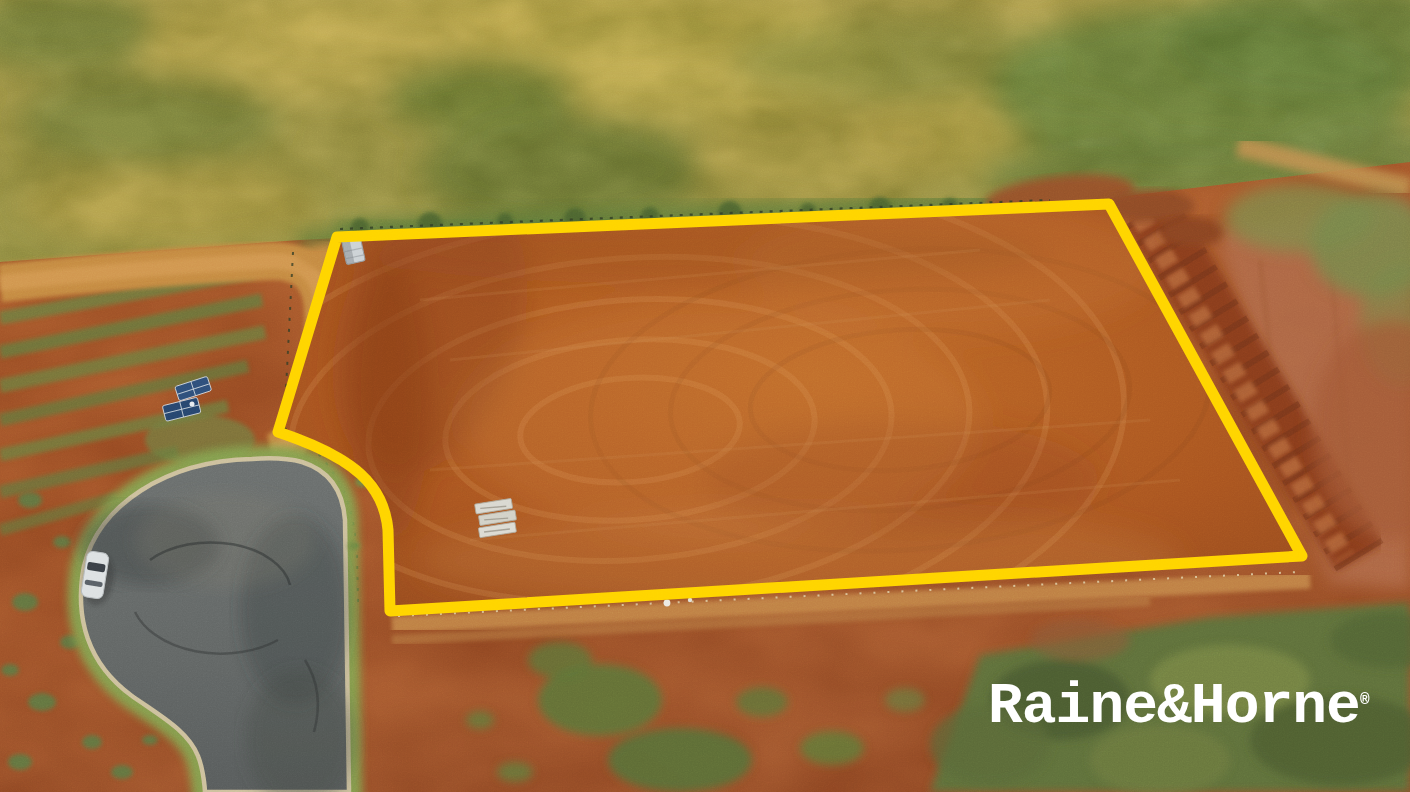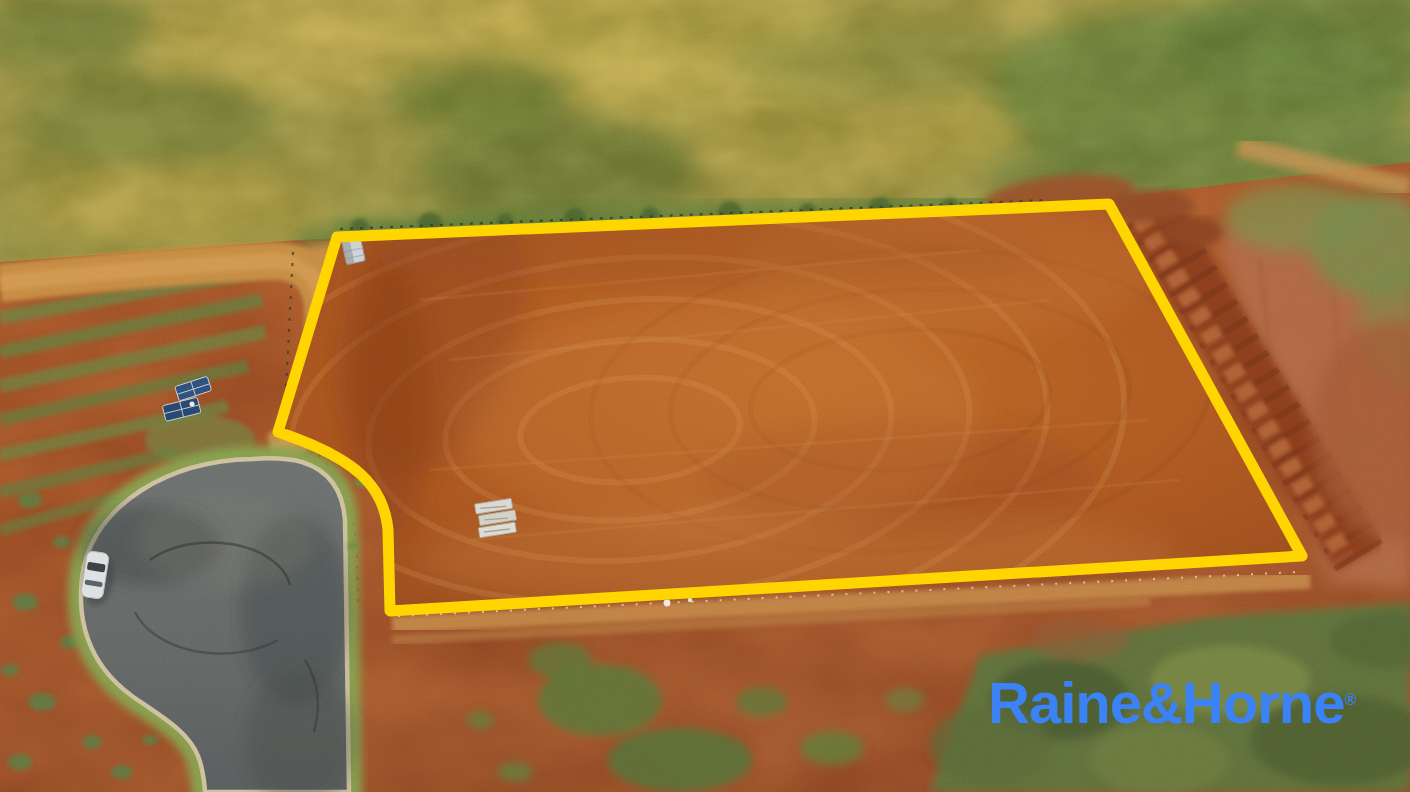--- a/index.html
+++ b/index.html
@@ -284,16 +284,16 @@
     <rect x="-17" y="-5" width="37" height="10" rx="1" fill="#d2d1c7" stroke="#aaa698" stroke-width="0.8"></rect>
     <rect x="-19" y="7" width="37" height="10" rx="1" fill="#dcdbd3" stroke="#aaa698" stroke-width="0.8"></rect>
     <path d="M-14,-12 l26,2 M-12,0 l24,2 M-14,12 l26,1" stroke="#8f8a7e" stroke-width="1.4" opacity="0.7"></path>
   </g>
 
   <path d="M337,237 L1109,204 L1302,556 L390,611 L388,530 C384,486 356,458 278,432 Z" fill="none" stroke="#FFD400" stroke-width="11" stroke-linejoin="round" stroke-linecap="round"></path>
 
   <rect x="0" y="0" width="1410" height="792" filter="url(#fGrain)" opacity="0.16" style="mix-blend-mode:overlay"></rect>
 </svg>
 
-  <div class="watermark" style="color: #3b82f6;">
+  <div class="watermark" style="color: #ffffff; font-family: Liberation Mono, monospace;">
     <div><span>Raine&amp;Horne</span><span class="reg">®</span></div>
   </div>
 </div>
 
 </body></html>

